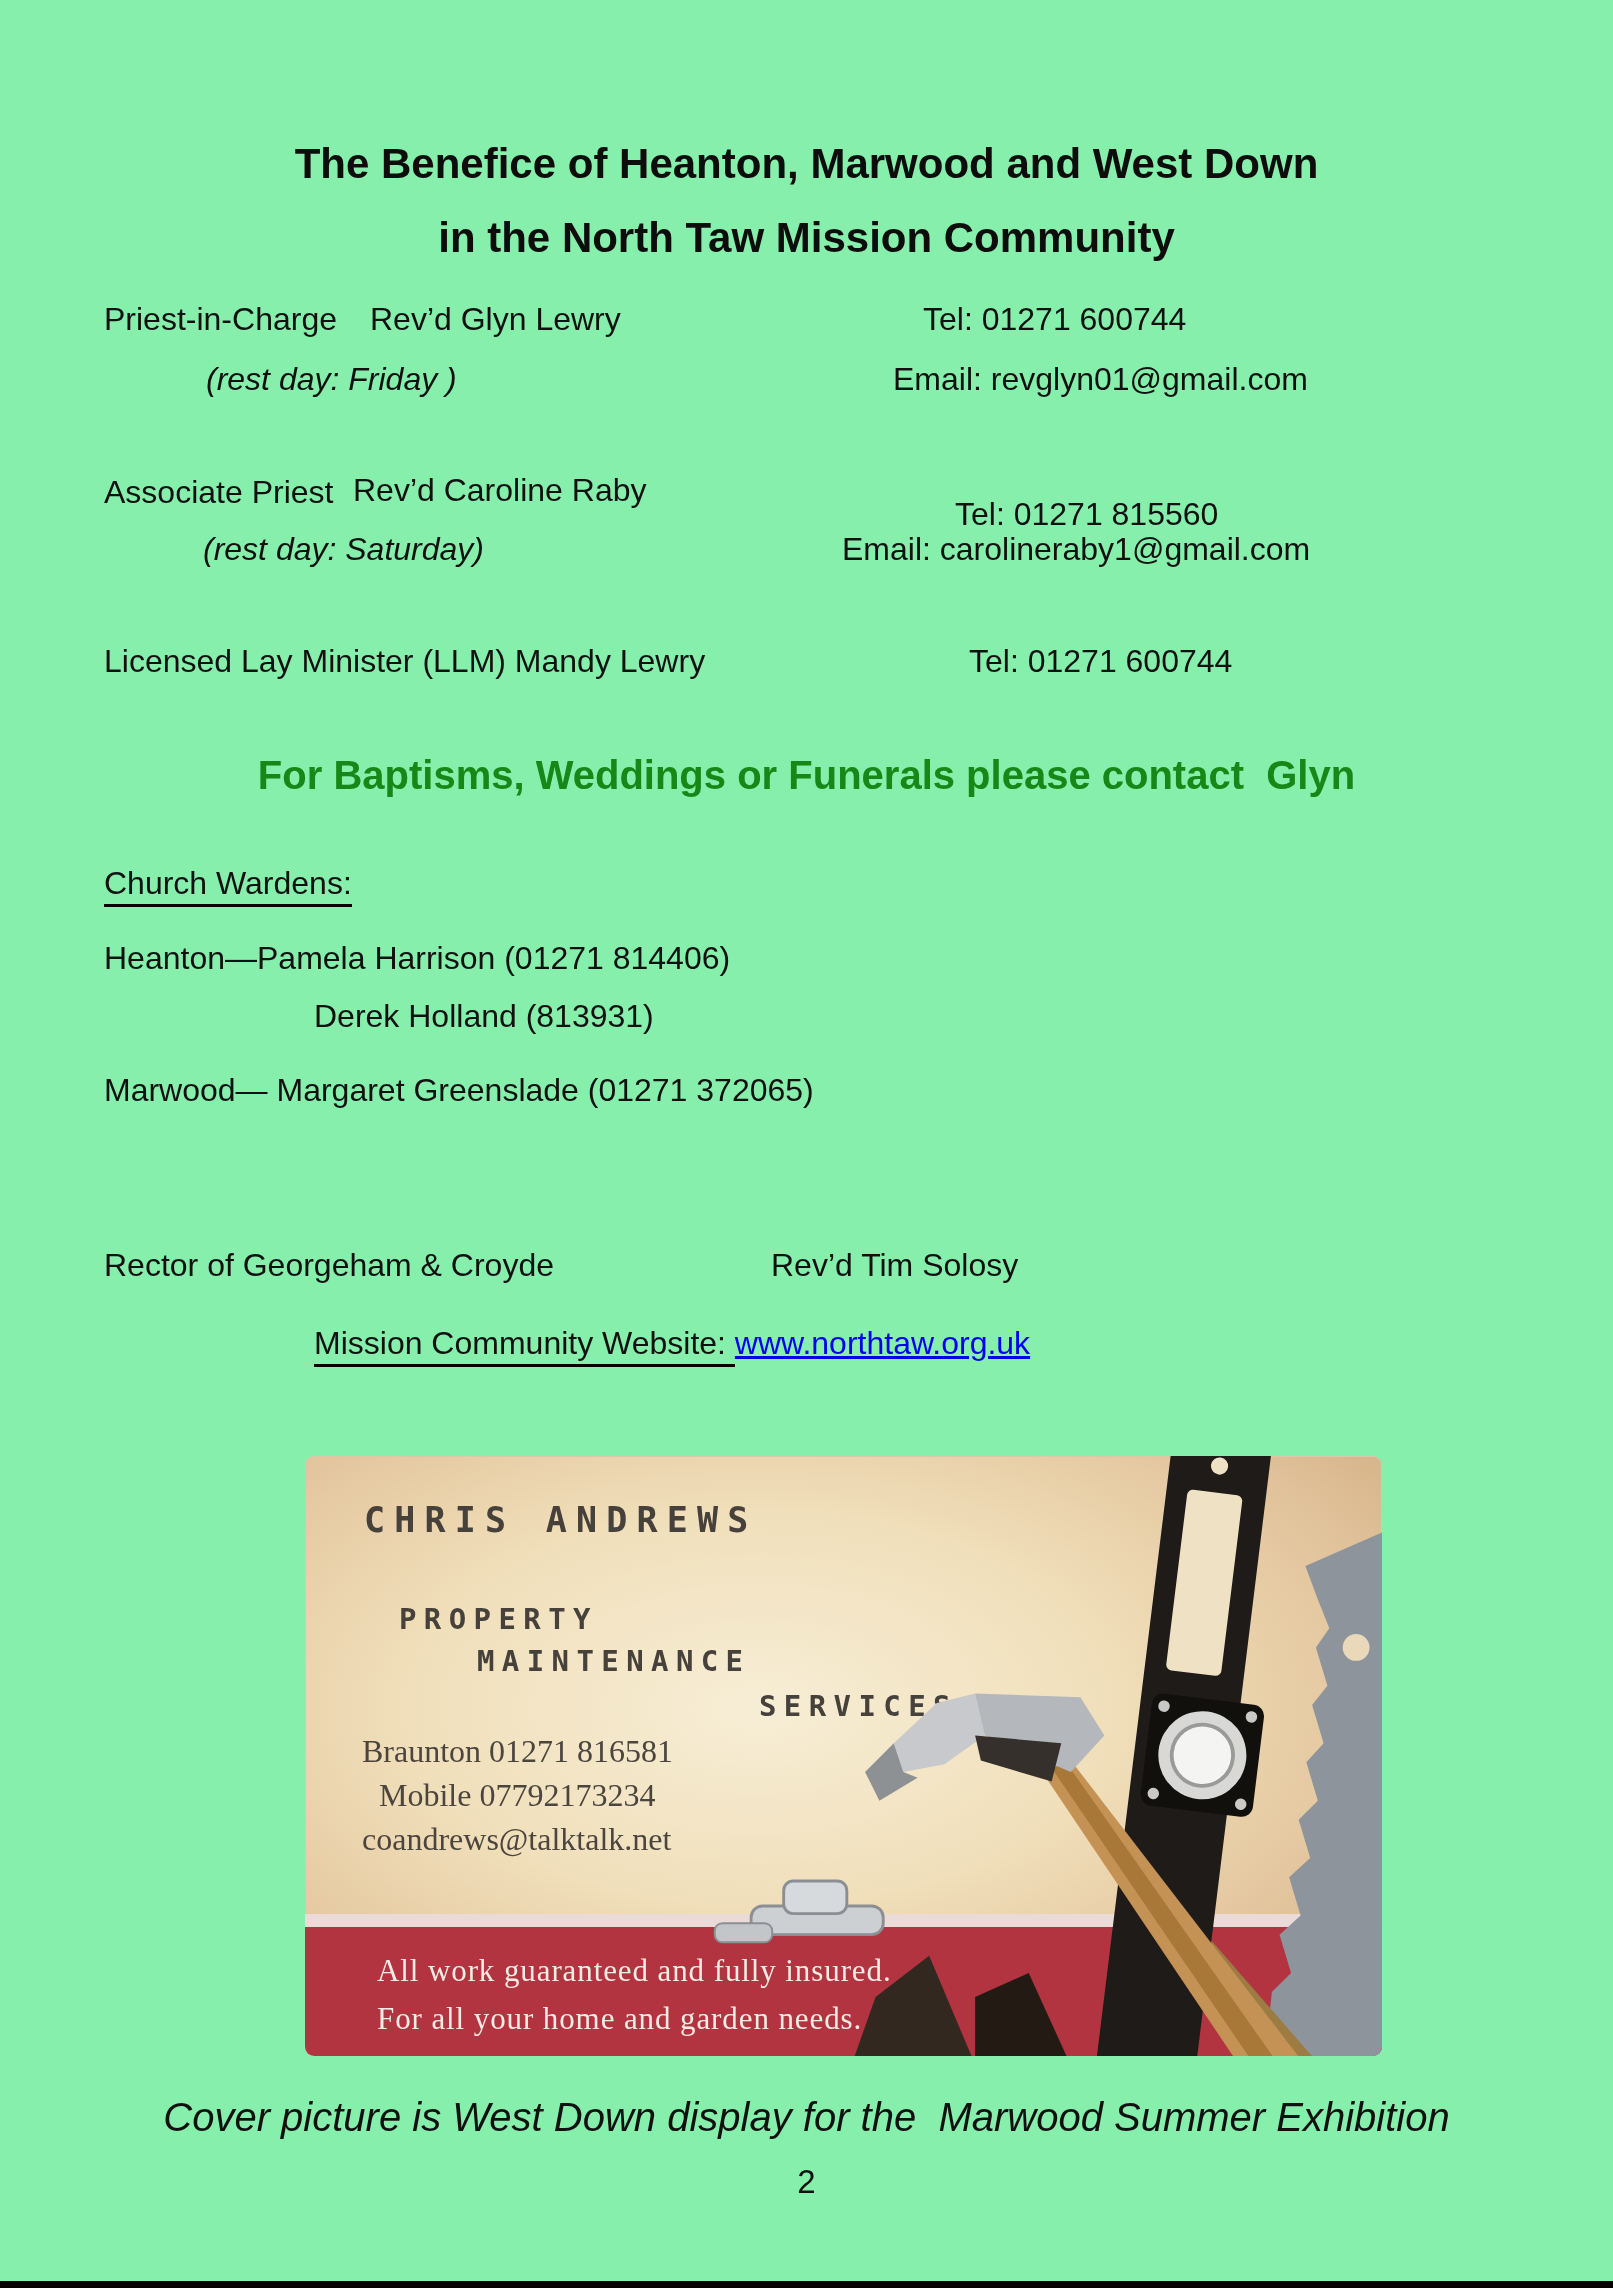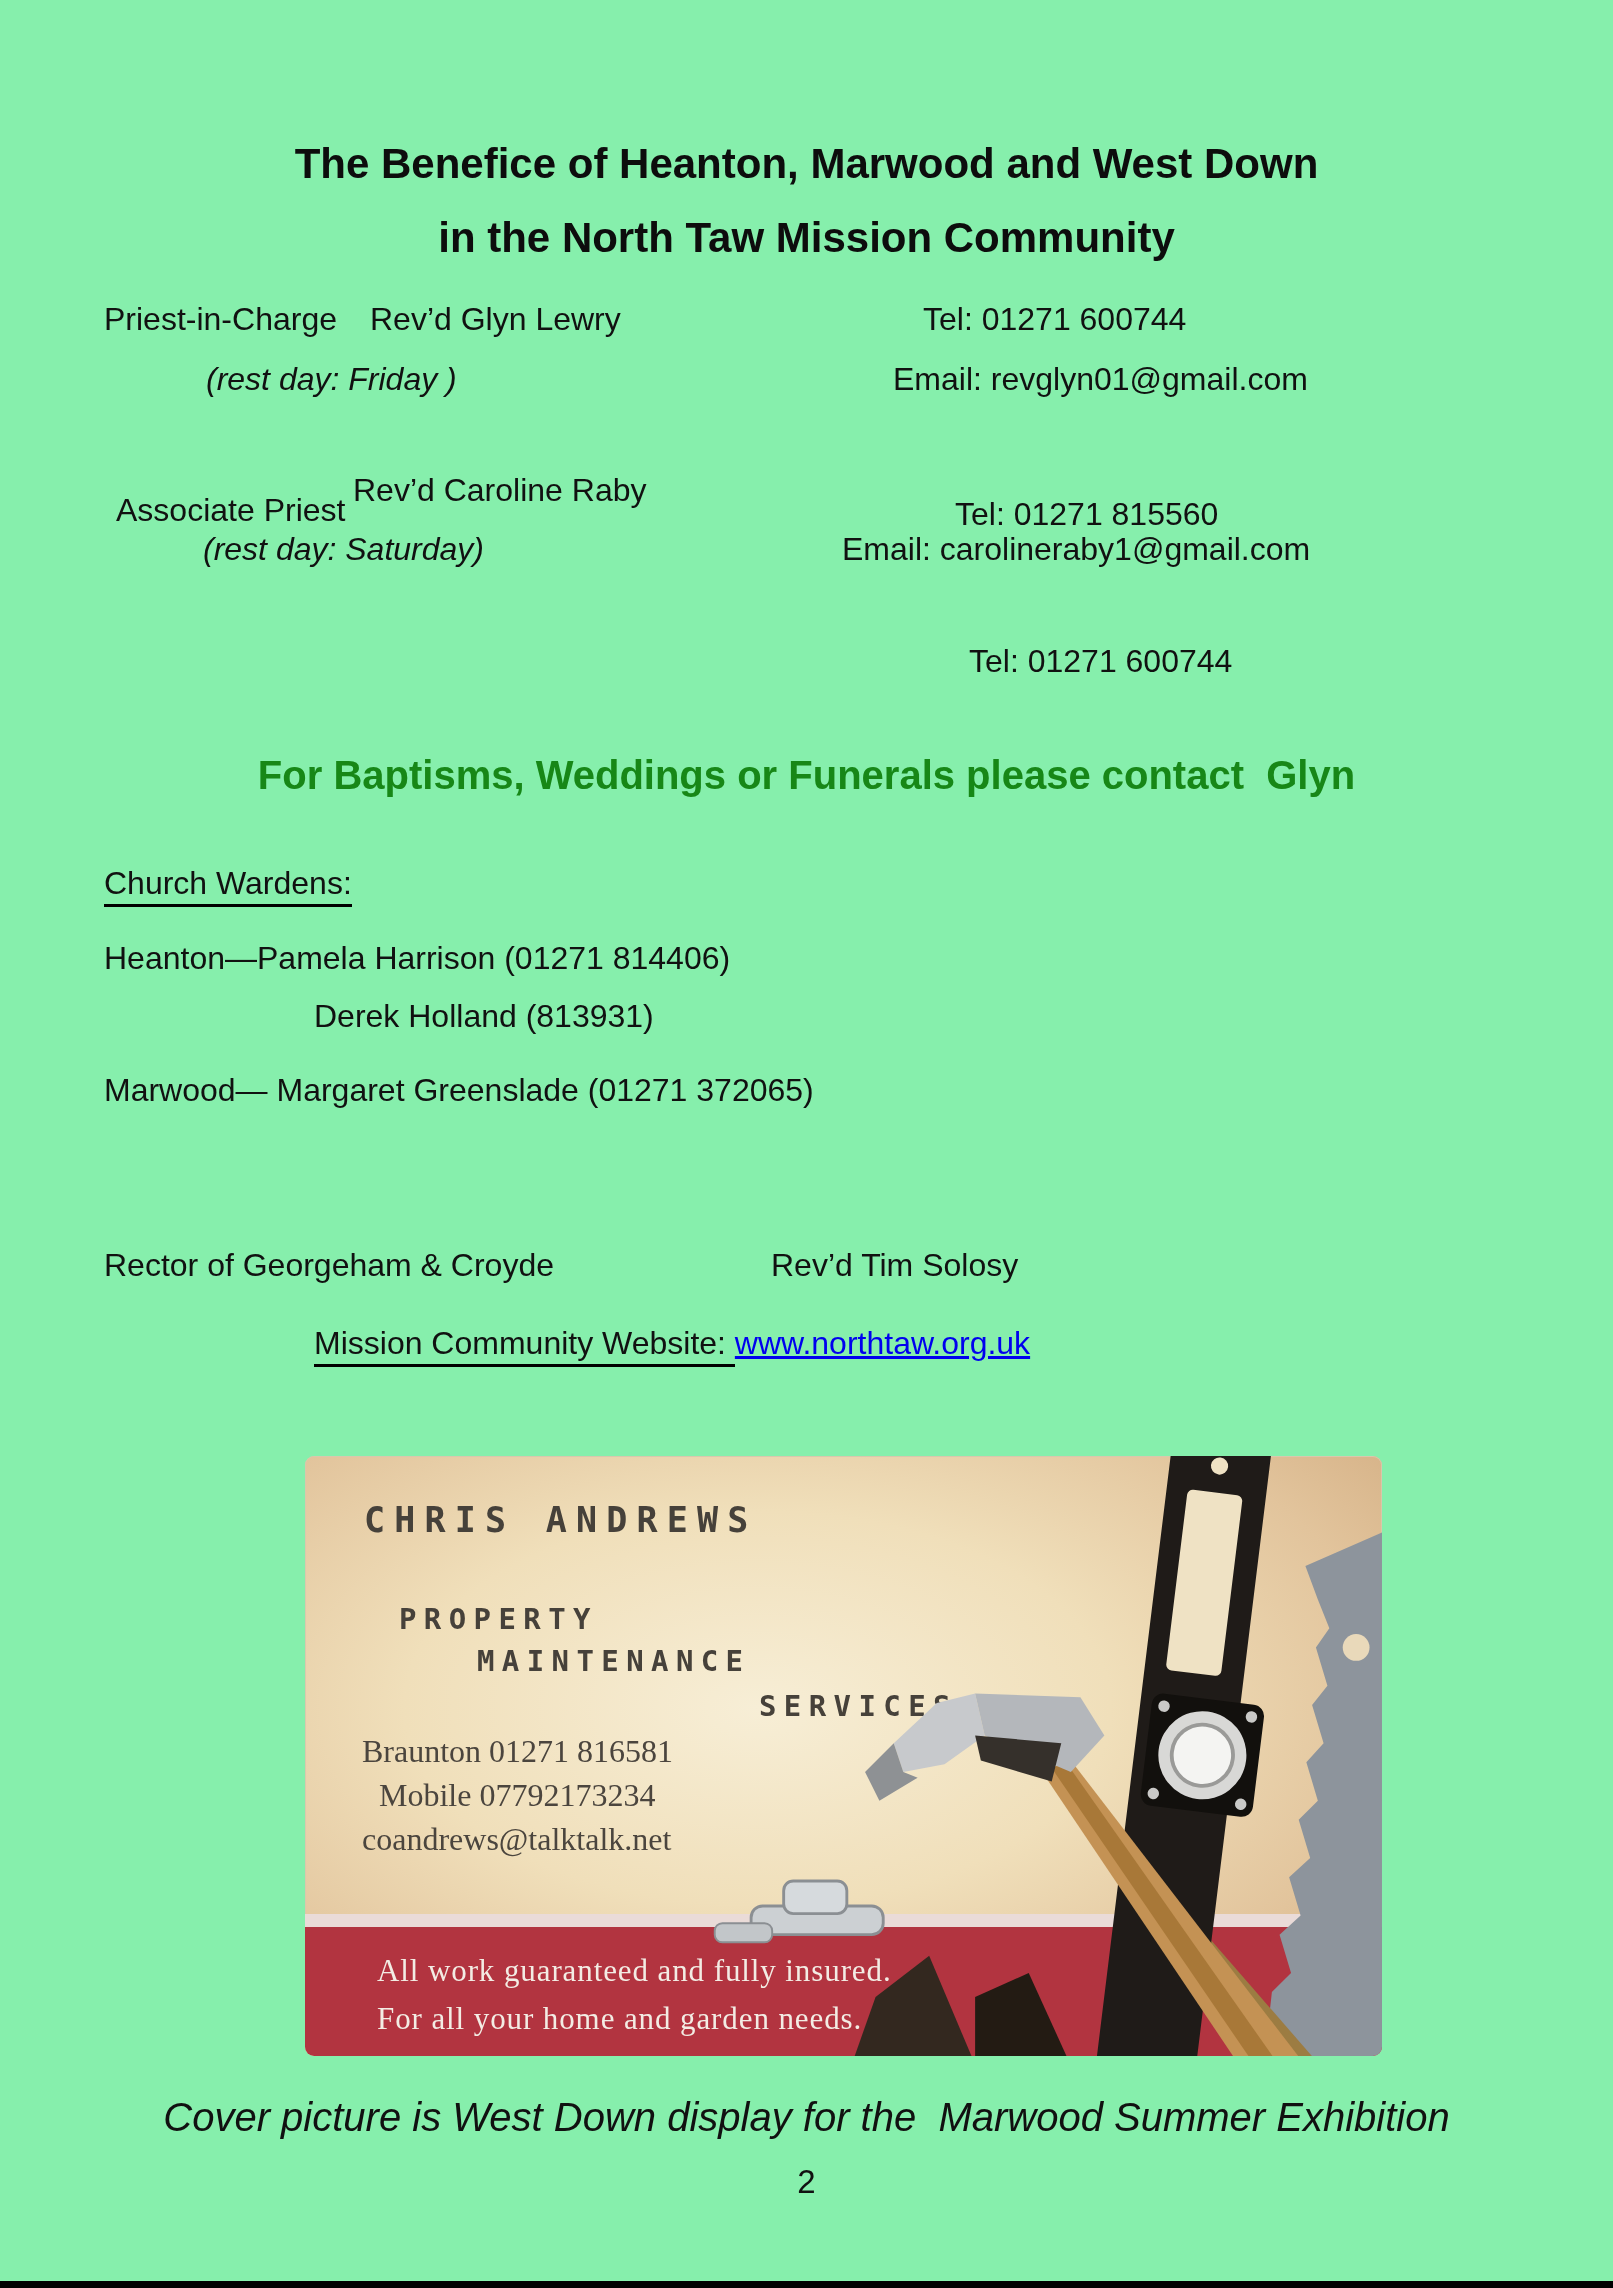--- a/index.html
+++ b/index.html
@@ -46,27 +46,28 @@
   <div class="abs title" style="top:140px;left:0;">The Benefice of Heanton, Marwood and West Down</div>
   <div class="abs title" style="top:214px;left:0;">in the North Taw Mission Community</div>
 
   <div class="abs t" style="top:302px;left:104px;">Priest-in-Charge</div>
   <div class="abs t" style="top:302px;left:370px;">Rev’d Glyn Lewry</div>
   <div class="abs t" style="top:302px;left:923px;">Tel: 01271 600744</div>
 
   <div class="abs t it" style="top:362px;left:206px;">(rest day: Friday )</div>
   <div class="abs t" style="top:362px;left:893px;">Email: revglyn01@gmail.com</div>
 
-  <div class="abs t" style="top:493px;left:104px;margin-left:12px;">Associate Priest</div>
+  <div class="abs t" style="top:475px;left:104px;">Associate Priest</div>
   <div class="abs t" style="top:473px;left:353px;">Rev’d Caroline Raby</div>
   <div class="abs t" style="top:473px;left:955px;margin-top:24px;">Tel: 01271 815560</div>
 
   <div class="abs t it" style="top:532px;left:203px;">(rest day: Saturday)</div>
   <div class="abs t" style="top:532px;left:842px;">Email: carolineraby1@gmail.com</div>
 
+  <div class="abs t" style="top:644px;left:104px;">Licensed Lay Minister (LLM) Mandy Lewry</div>
   <div class="abs t" style="top:644px;left:969px;">Tel: 01271 600744</div>
 
   <div class="abs green" style="top:753px;left:0;color:#178717;">For Baptisms, Weddings or Funerals please contact  Glyn</div>
 
   <div class="abs t" style="top:866px;left:104px;"><span class="ul-black">Church Wardens:</span></div>
   <div class="abs t" style="top:941px;left:104px;">Heanton—Pamela Harrison (01271 814406)</div>
   <div class="abs t" style="top:999px;left:314px;">Derek Holland (813931)</div>
   <div class="abs t" style="top:1073px;left:104px;">Marwood— Margaret Greenslade (01271 372065)</div>
 
   <div class="abs t" style="top:1248px;left:104px;">Rector of Georgeham &amp; Croyde</div>

